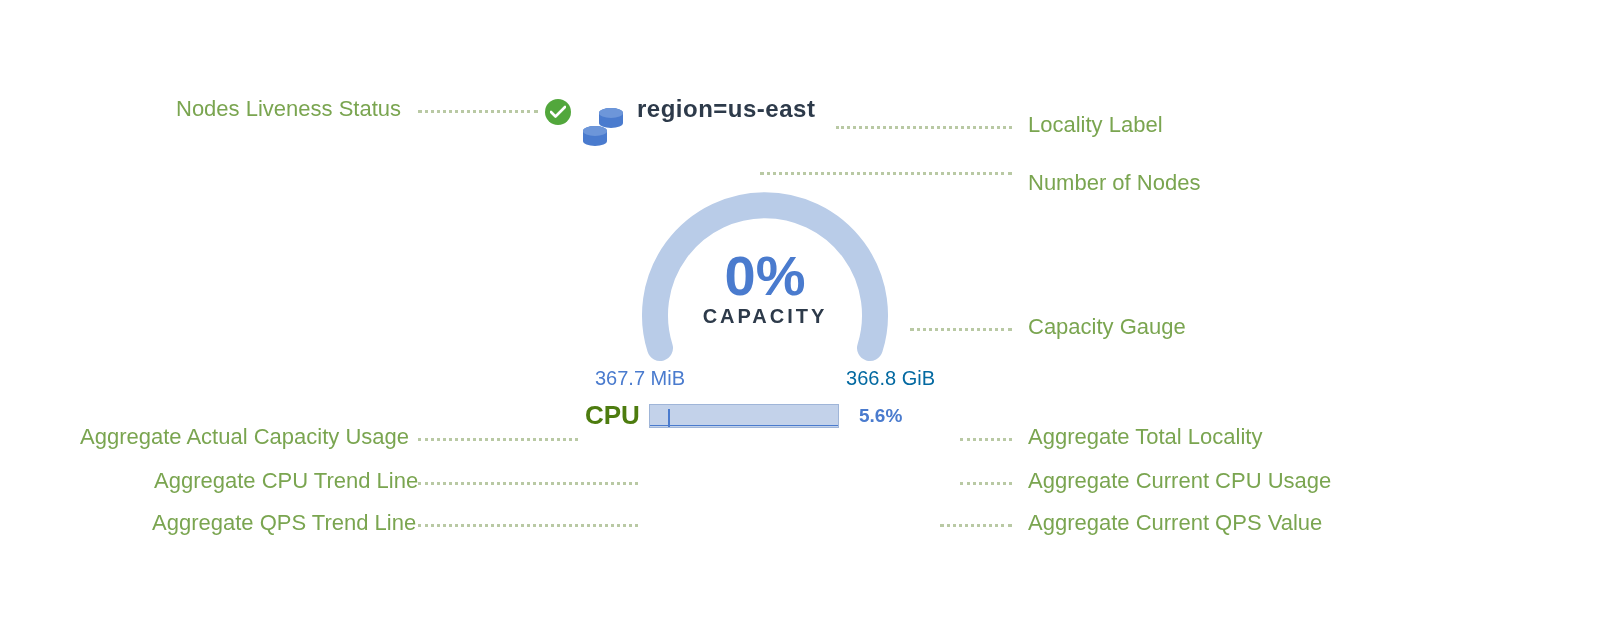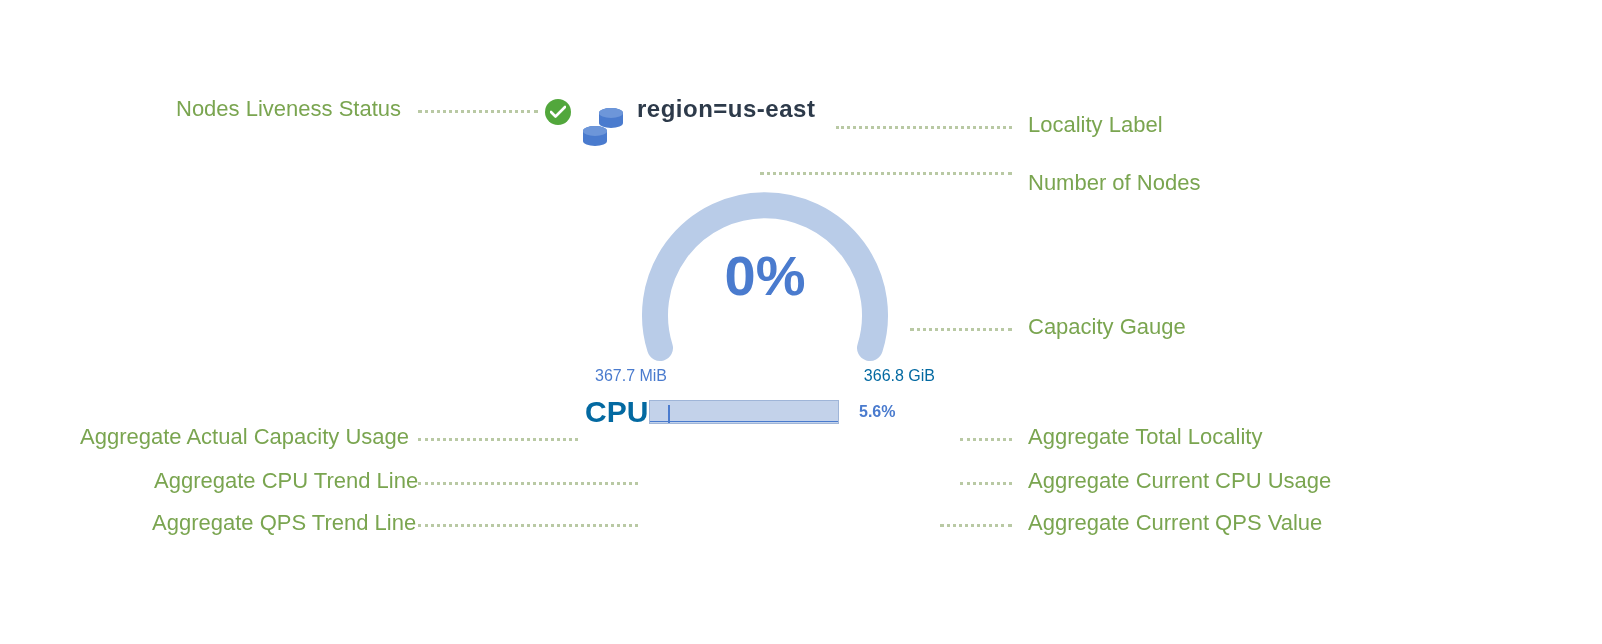--- a/index.html
+++ b/index.html
@@ -68,44 +68,44 @@
     position:absolute; left:0; right:0; top:132px;
     text-align:center;
     font-size: 20px;
     font-weight: 700;
     letter-spacing: 3px;
     color: #2d3a4a;
   }
   .cap-row {
     display:flex; justify-content:space-between;
     width: 340px; margin: 4px auto 10px;
-    font-size: 16px; font-weight:500;
+    font-size: 20px; font-weight:500;
   }
   .cap-used { color:#4a7bce; }
   .cap-total { color:#0369a1; }
   .metric-row {
     display:flex; align-items:center; gap:14px;
     width: 360px; margin: 0 auto 6px;
   }
-  .metric-label { width:50px; font-size:30px; font-weight:700; color:#0369a1; }
+  .metric-label { width:50px; font-size:26px; font-weight:700; color:#4d7c0f; }
   .sparkline {
     width: 190px; height: 24px;
     background: #c3d2ea;
     border: 1px solid #9fb5d8;
     position:relative;
   }
   .spark-spike {
     position:absolute; left:18px; bottom:0; width:2px; height:18px;
     background:#4a7bce;
   }
   .spark-baseline {
     position:absolute; left:0; right:0; bottom:1px; height:1px;
     background:#4a7bce;
   }
-  .metric-val { font-size:16px; font-weight:600; color:#4a7bce; margin-left:6px; }
+  .metric-val { font-size:19px; font-weight:600; color:#4a7bce; margin-left:6px; }
 </style>
 </head>
 <body>
 
 <div class="annotation" style="left:176px; top:96px;">Nodes Liveness Status</div>
 <div class="dots" style="left:418px; top:110px; width:120px;"></div>
 
 <div class="annotation" style="left:80px; top:424px;">Aggregate Actual Capacity Usage</div>
 <div class="dots" style="left:418px; top:438px; width:160px;"></div>
 
@@ -159,20 +159,21 @@
     <div class="title-block">
       <div class="locality">region=us-east</div>
     </div>
   </div>
 
   <div class="gauge-wrap">
     <svg width="300" height="190" viewBox="0 0 300 190">
       <path d="M 45 175 A 110 110 0 1 1 255 175" stroke="#b9cce8" stroke-width="26" fill="none" stroke-linecap="round"></path>
     </svg>
     <div class="gauge-pct">0%</div>
+    <div class="gauge-label">CAPACITY</div>
   </div>
 
   <div class="cap-row">
     <span class="cap-used">367.7 MiB</span>
     <span class="cap-total">366.8 GiB</span>
   </div>
 
   <div class="metric-row">
     <span class="metric-label">CPU</span>
     <div class="sparkline">

